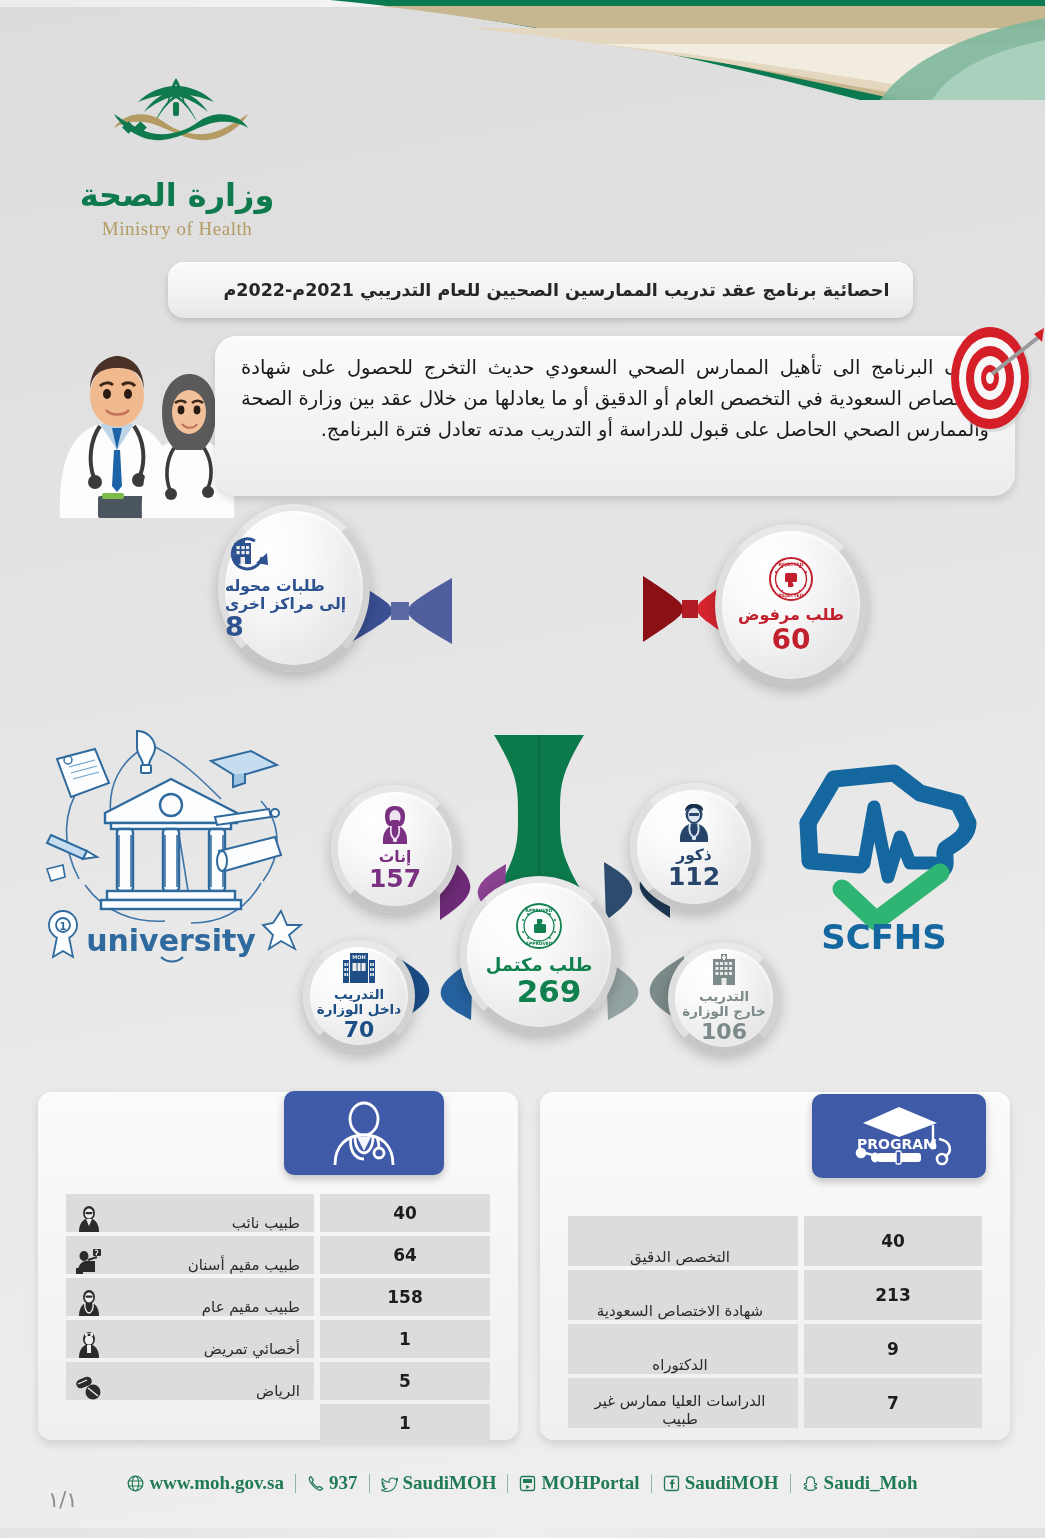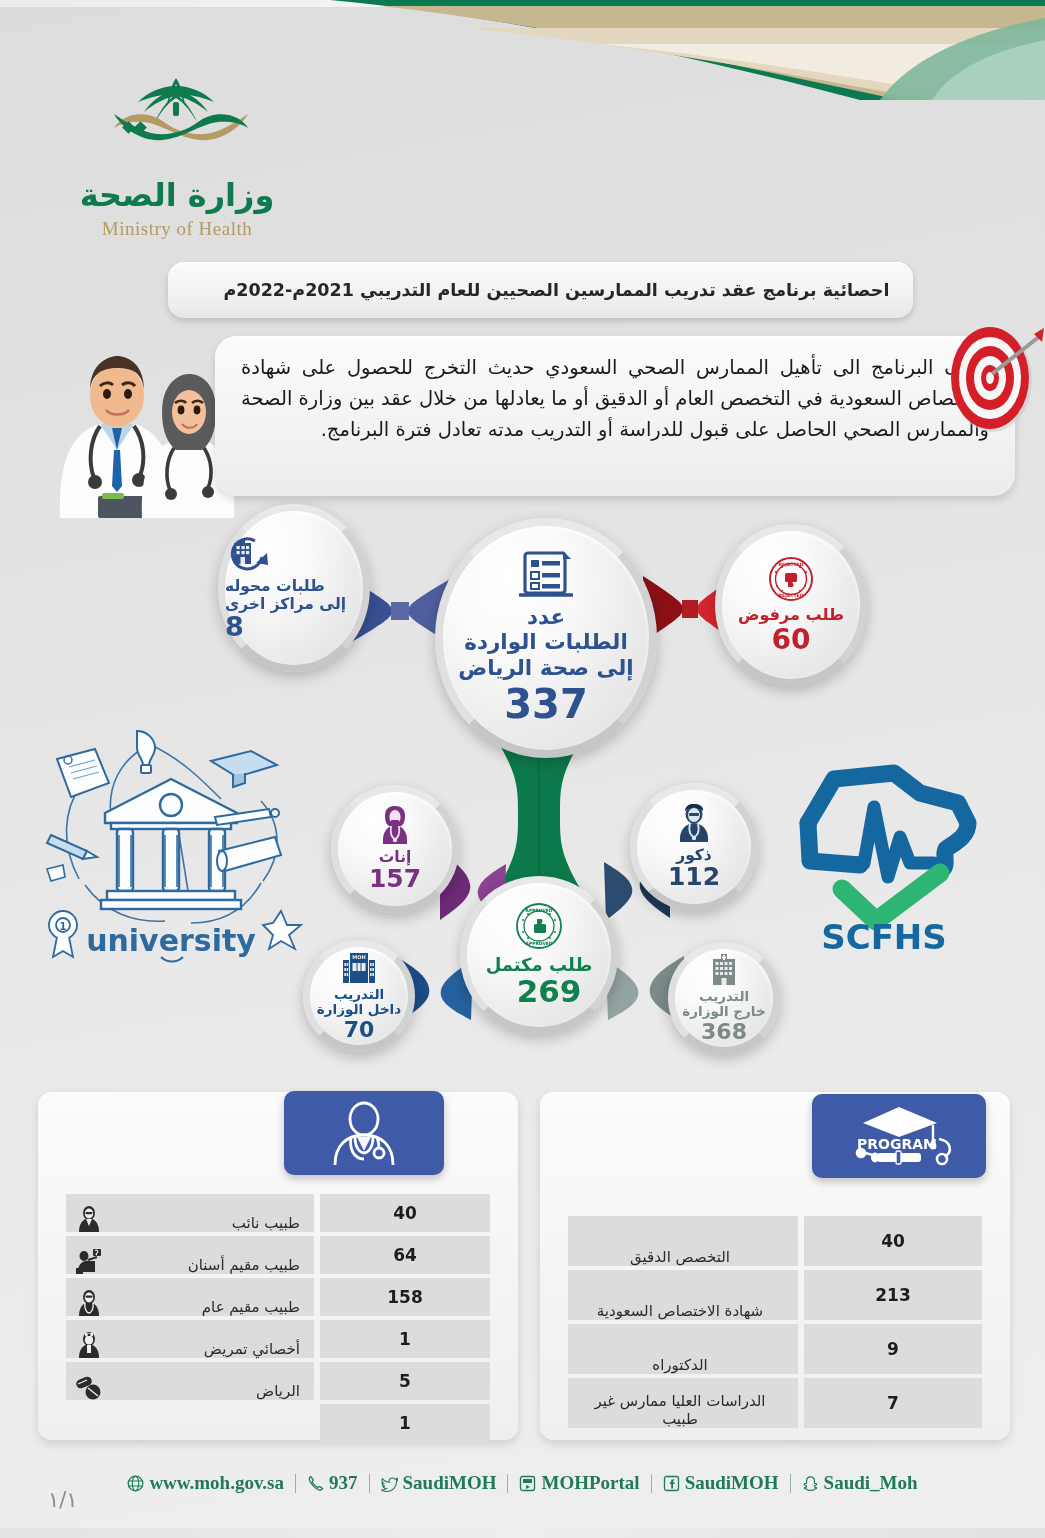--- a/index.html
+++ b/index.html
@@ -336,39 +336,20 @@
     </svg>
   </div>
 
   <div class="conn" style="left:606px; top:952px;">
     <svg width="80" height="74" viewBox="0 0 80 74">
       <path d="M78 4 C54 18 46 26 44 36 C42 46 50 56 76 70 L78 4 Z" fill="#7b8b8a"></path>
       <path d="M0 8 C22 22 30 30 32 38 C34 48 26 56 2 68 L0 8 Z" fill="#93a3a1"></path>
     </svg>
   </div>
 
-  <div class="circle" id="c-main">
-    <span class="ic">
-      <svg width="58" height="48" viewBox="0 0 58 48">
-        <rect x="8" y="2" width="40" height="40" rx="3" fill="none" stroke="#2d528f" stroke-width="3.2"></rect>
-        <rect x="14" y="9" width="8" height="7" fill="#2d528f"></rect>
-        <rect x="25" y="10" width="18" height="4.5" fill="#2d528f"></rect>
-        <rect x="14" y="21" width="8" height="7" fill="none" stroke="#2d528f" stroke-width="2"></rect>
-        <rect x="25" y="22" width="18" height="4.5" fill="#2d528f"></rect>
-        <rect x="14" y="32" width="8" height="6" fill="none" stroke="#2d528f" stroke-width="2"></rect>
-        <rect x="25" y="33" width="18" height="4.5" fill="#2d528f"></rect>
-        <path d="M2 44 H56" stroke="#2d528f" stroke-width="3.4"></path>
-        <path d="M46 0 L54 8 L46 8 Z" fill="#2d528f"></path>
-      </svg>
-    </span>
-    <span class="lbl">عدد</span>
-    <span class="lbl">الطلبات الواردة</span>
-    <span class="lbl">إلى صحة الرياض</span>
-    <span class="val">337</span>
-  </div>
 
   <div class="circle" id="c-transfer">
     <span class="ic">
       <svg width="44" height="38" viewBox="0 0 44 38">
         <path d="M30 6 A15 15 0 1 0 37 22" fill="none" stroke="#2d528f" stroke-width="3"></path>
         <path d="M31 28 L42 18 L43 30 Z" fill="#2d528f"></path>
         <rect x="9" y="8" width="17" height="21" fill="#2d528f"></rect>
         <rect x="15" y="4" width="5" height="5" fill="#2d528f"></rect>
         <g fill="#ececec">
           <rect x="11.5" y="11" width="3.2" height="3.2"></rect>
@@ -529,21 +510,21 @@
           <rect x="10.5" y="19" width="3" height="3"></rect>
             <rect x="15" y="19" width="3" height="3"></rect>
           <rect x="19.5" y="19" width="3" height="3"></rect>
             <rect x="24" y="19" width="3" height="3"></rect>
           <rect x="16.5" y="25" width="5" height="7"></rect>
         </g>
       </svg>
     </span>
     <span class="lbl">التدريب</span>
     <span class="lbl">خارج الوزارة</span>
-    <span class="val">368</span>
+    <span class="val">106</span>
   </div>
 
   <div class="university">
     <svg width="290" height="250" viewBox="0 0 290 250">
       <g stroke="#3d74a8" fill="none" stroke-width="1.6">
 
         <path d="M120 22 C96 36 82 60 86 92"></path>
         <path d="M126 20 C156 34 176 54 196 74"></path>
         <path d="M56 60 C38 86 36 120 54 154"></path>
         <path d="M236 76 C258 100 256 132 238 156"></path>

